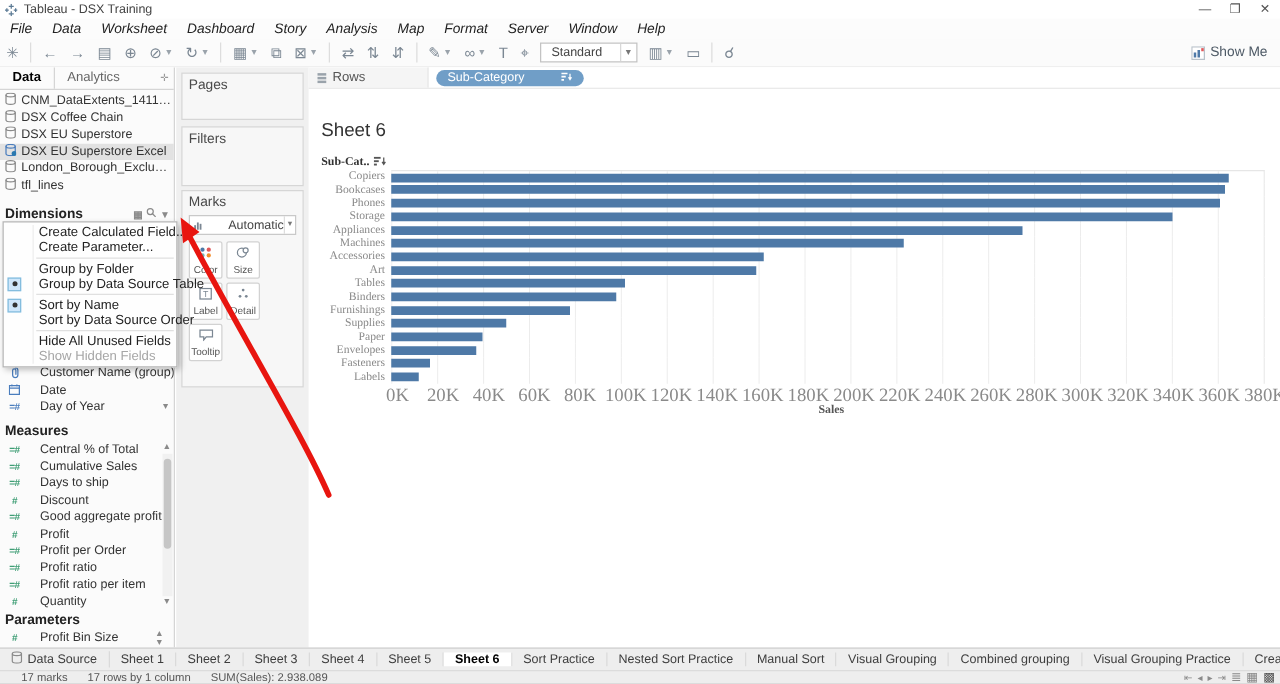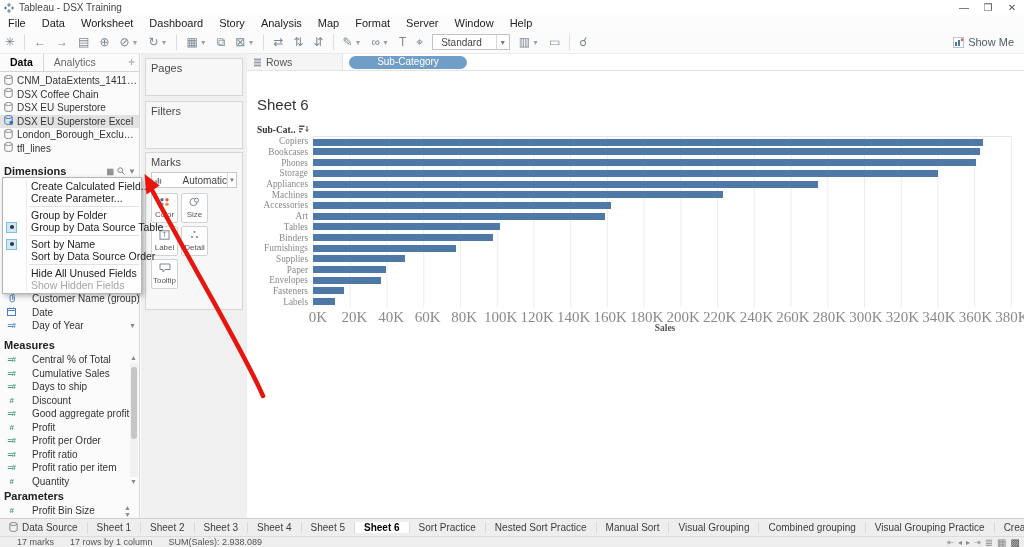--- a/index.html
+++ b/index.html
@@ -11,21 +11,21 @@
   }
   
   .titlebar { position:absolute; left:0; top:0; width:1024px; height:15px;
     background:#fff; display:flex; align-items:center; font-size:10px; color:#444; }
   .titlebar .app-icon { margin:0 5px 0 4px; display:flex; }
   .win-controls { margin-left:auto; display:flex; }
   .win-controls span { width:24px; text-align:center; font-size:10px; color:#555; cursor:pointer; line-height:15px;}
   
   .menubar { position:absolute; left:0; top:15px; width:1024px; height:16px;
     background:#fcfcfc; display:flex; align-items:center; font-size:11px; color:#222; }
-  .mb-item { padding:0 8px; line-height:16px; cursor:pointer; }
+  .mb-item { padding:0 8px; line-height:16px; cursor:pointer;font-style:italic; }
   
   .toolbar { position:absolute; left:0; top:31px; width:1024px; height:23px;
     background:#fbfbfb; border-bottom:1px solid #ececec; display:flex; align-items:center; }
   .tb-group { display:flex; align-items:center; }
   .tb-btn { display:flex; align-items:center; padding:0 5px; height:20px; color:#7b8793;
     font-size:12px; cursor:pointer; }
   .tb-btn .caret { font-size:7px; color:#9aa3ab; margin-left:2px; }
   .tb-sep { width:1px; height:16px; background:#ddd; margin:0 4px; }
   .fit-box { display:flex; align-items:center; border:1px solid #c3c3c3; background:#fff;
     height:16px; margin:0 4px; font-size:10px; color:#444; }
@@ -473,21 +473,21 @@
       <div class="shelf-row">
         <div class="shelf-label">
           <svg width="9" height="9" viewBox="0 0 9 9">
               <rect x="1" y="0.5" width="7" height="2" fill="#9aa3ab"></rect>
               <rect x="1" y="3.5" width="7" height="2" fill="#9aa3ab"></rect>
               <rect x="1" y="6.5" width="7" height="2" fill="#9aa3ab"></rect>
             </svg>
           <span>Rows</span>
         </div>
         <div class="shelf-body">
-          <div class="pill" style="background:#709ec7; width:118px;flex-direction:column;">
+          <div class="pill" style="background:#709ec7; width:118px;">
             <span>Sub-Category</span>
             <svg width="9" height="8" viewBox="0 0 9 8" style="margin-left:auto;">
                 <rect x="0" y="0" width="5" height="1.4" fill="#fff"></rect>
                 <rect x="0" y="2.6" width="3.6" height="1.4" fill="#fff"></rect>
                 <rect x="0" y="5.2" width="2.2" height="1.4" fill="#fff"></rect>
                 <path d="M7 1 v4 M5.8 3.8 L7 5.6 L8.2 3.8" stroke="#fff" fill="none"></path>
               </svg>
           </div>
         </div>
       </div>

